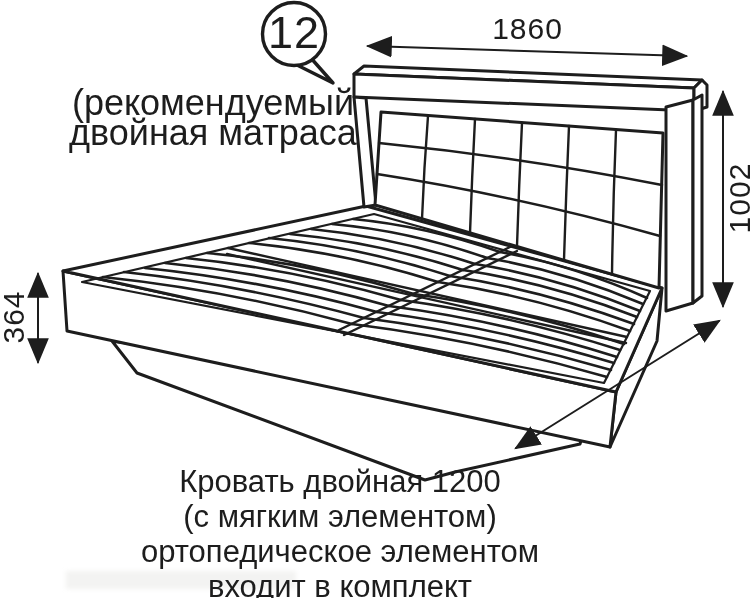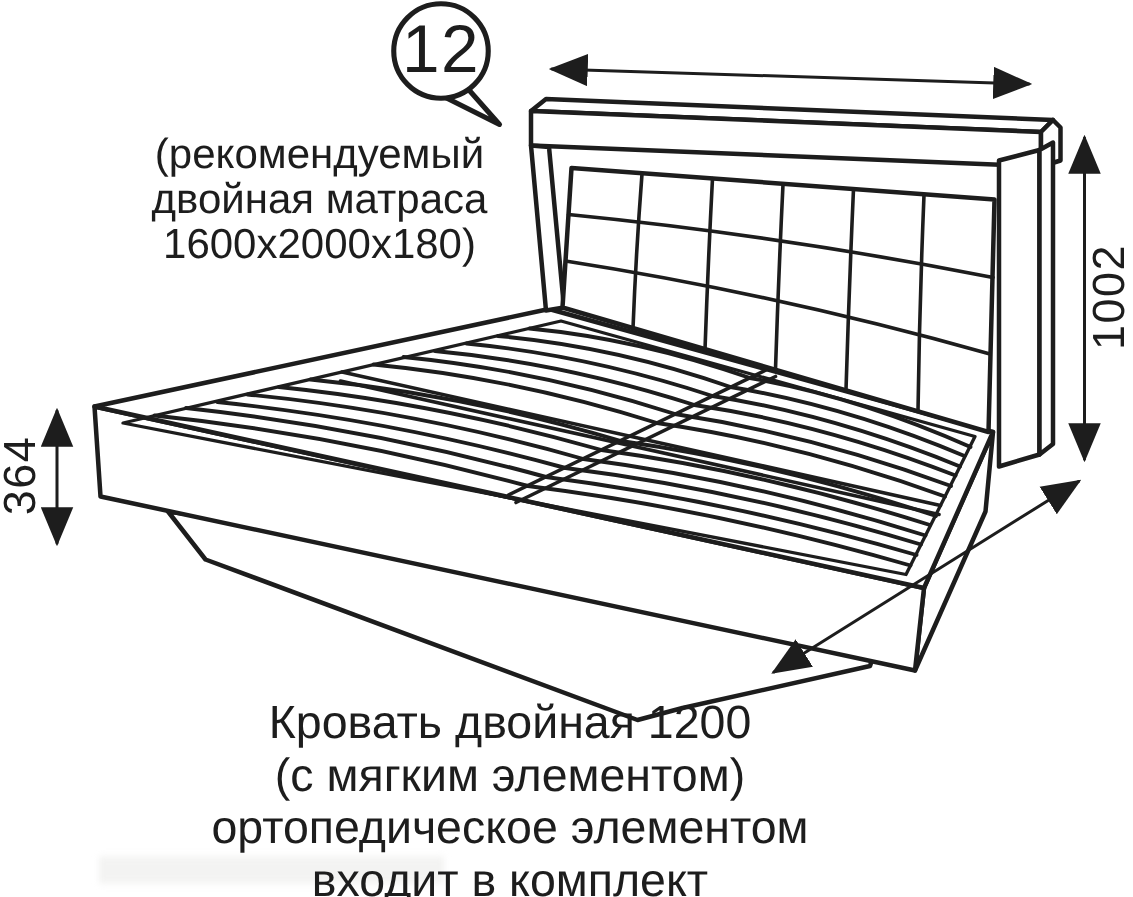--- a/index.html
+++ b/index.html
@@ -21,21 +21,21 @@
   .dim-label{font-size:30px;letter-spacing:1px;}
   .rot{transform:rotate(-90deg);}
   .callout-num{
     left:260px;top:8px;width:68px;height:50px;
     font-size:45px;line-height:50px;letter-spacing:1px;
   }
   .label-1860{left:455px;top:12px;width:145px;}
   .label-1002{left:678px;top:181px;width:124px;}
   .label-364{left:-41px;top:300px;width:110px;}
   .label-2116{left:597px;top:377px;width:130px;}
-  .note{left:68px;top:88px;width:290px;font-size:28px;line-height:30px;}
+  .note{left:68px;top:88px;width:290px;font-size:36px;line-height:30px;}
   .caption{left:8px;top:464px;width:664px;font-size:31px;line-height:35px;}
   .watermark{
     position:absolute;left:66px;top:571px;width:230px;height:18px;
     background:#f3f3f2;filter:blur(2px);
   }
 </style>
 </head>
 <body>
 
 <div class="canvas" style="--line: #1d1d1d; --text: #1d1d1d; --bg: #ffffff;">
@@ -102,27 +102,27 @@
         <path d="M38,274 L38,362"></path>
         <path d="M719,321 L516,448"></path>
       </g>
     </g>
   </svg>
 
   <div class="watermark"></div>
 
   <div class="txt callout-num">12</div>
 
+  <div class="txt dim-label label-1860">1860</div>
   <div class="txt dim-label rot label-1002">1002</div>
   <div class="txt dim-label rot label-364">364</div>
 
   <div class="txt note">
     <div>(рекомендуемый</div>
     <div>двойная матраса</div>
-    <div>1600х2000х180)</div>
   </div>
 
   <div class="txt caption">
     <div>Кровать двойная 1200</div>
     <div>(с мягким элементом)</div>
     <div>ортопедическое элементом</div>
     <div>входит в комплект</div>
   </div>
 
 </div>

